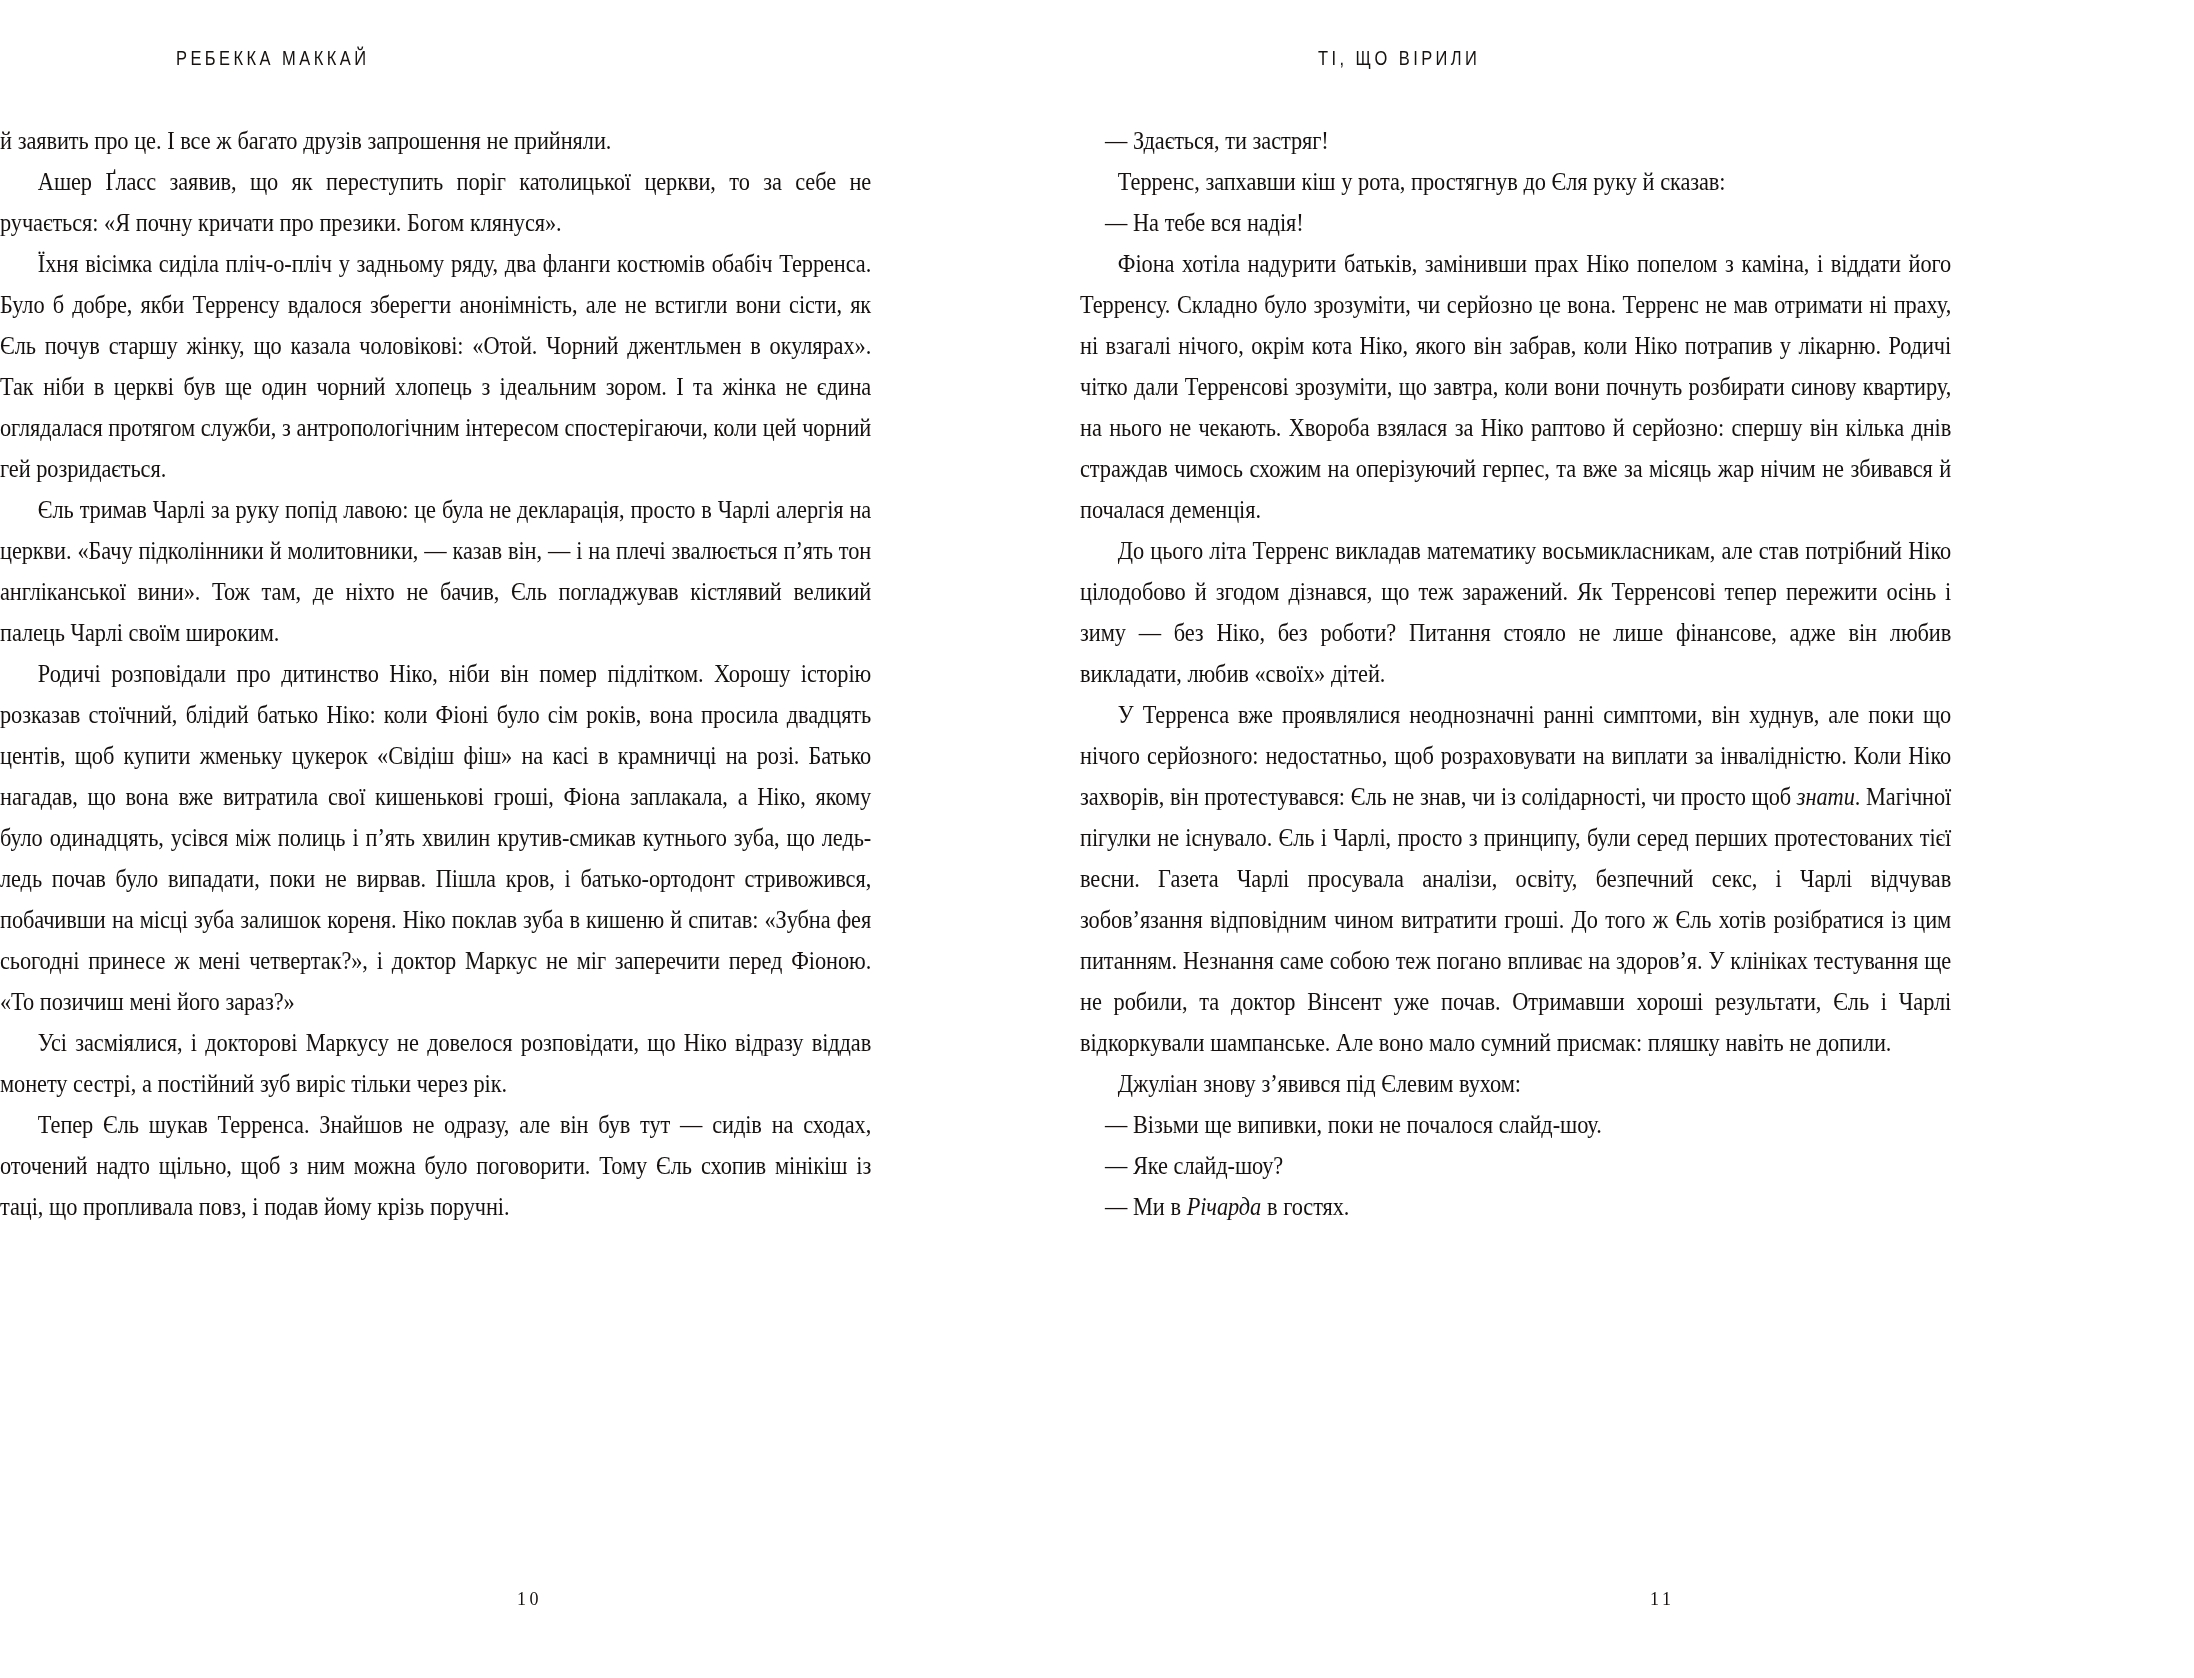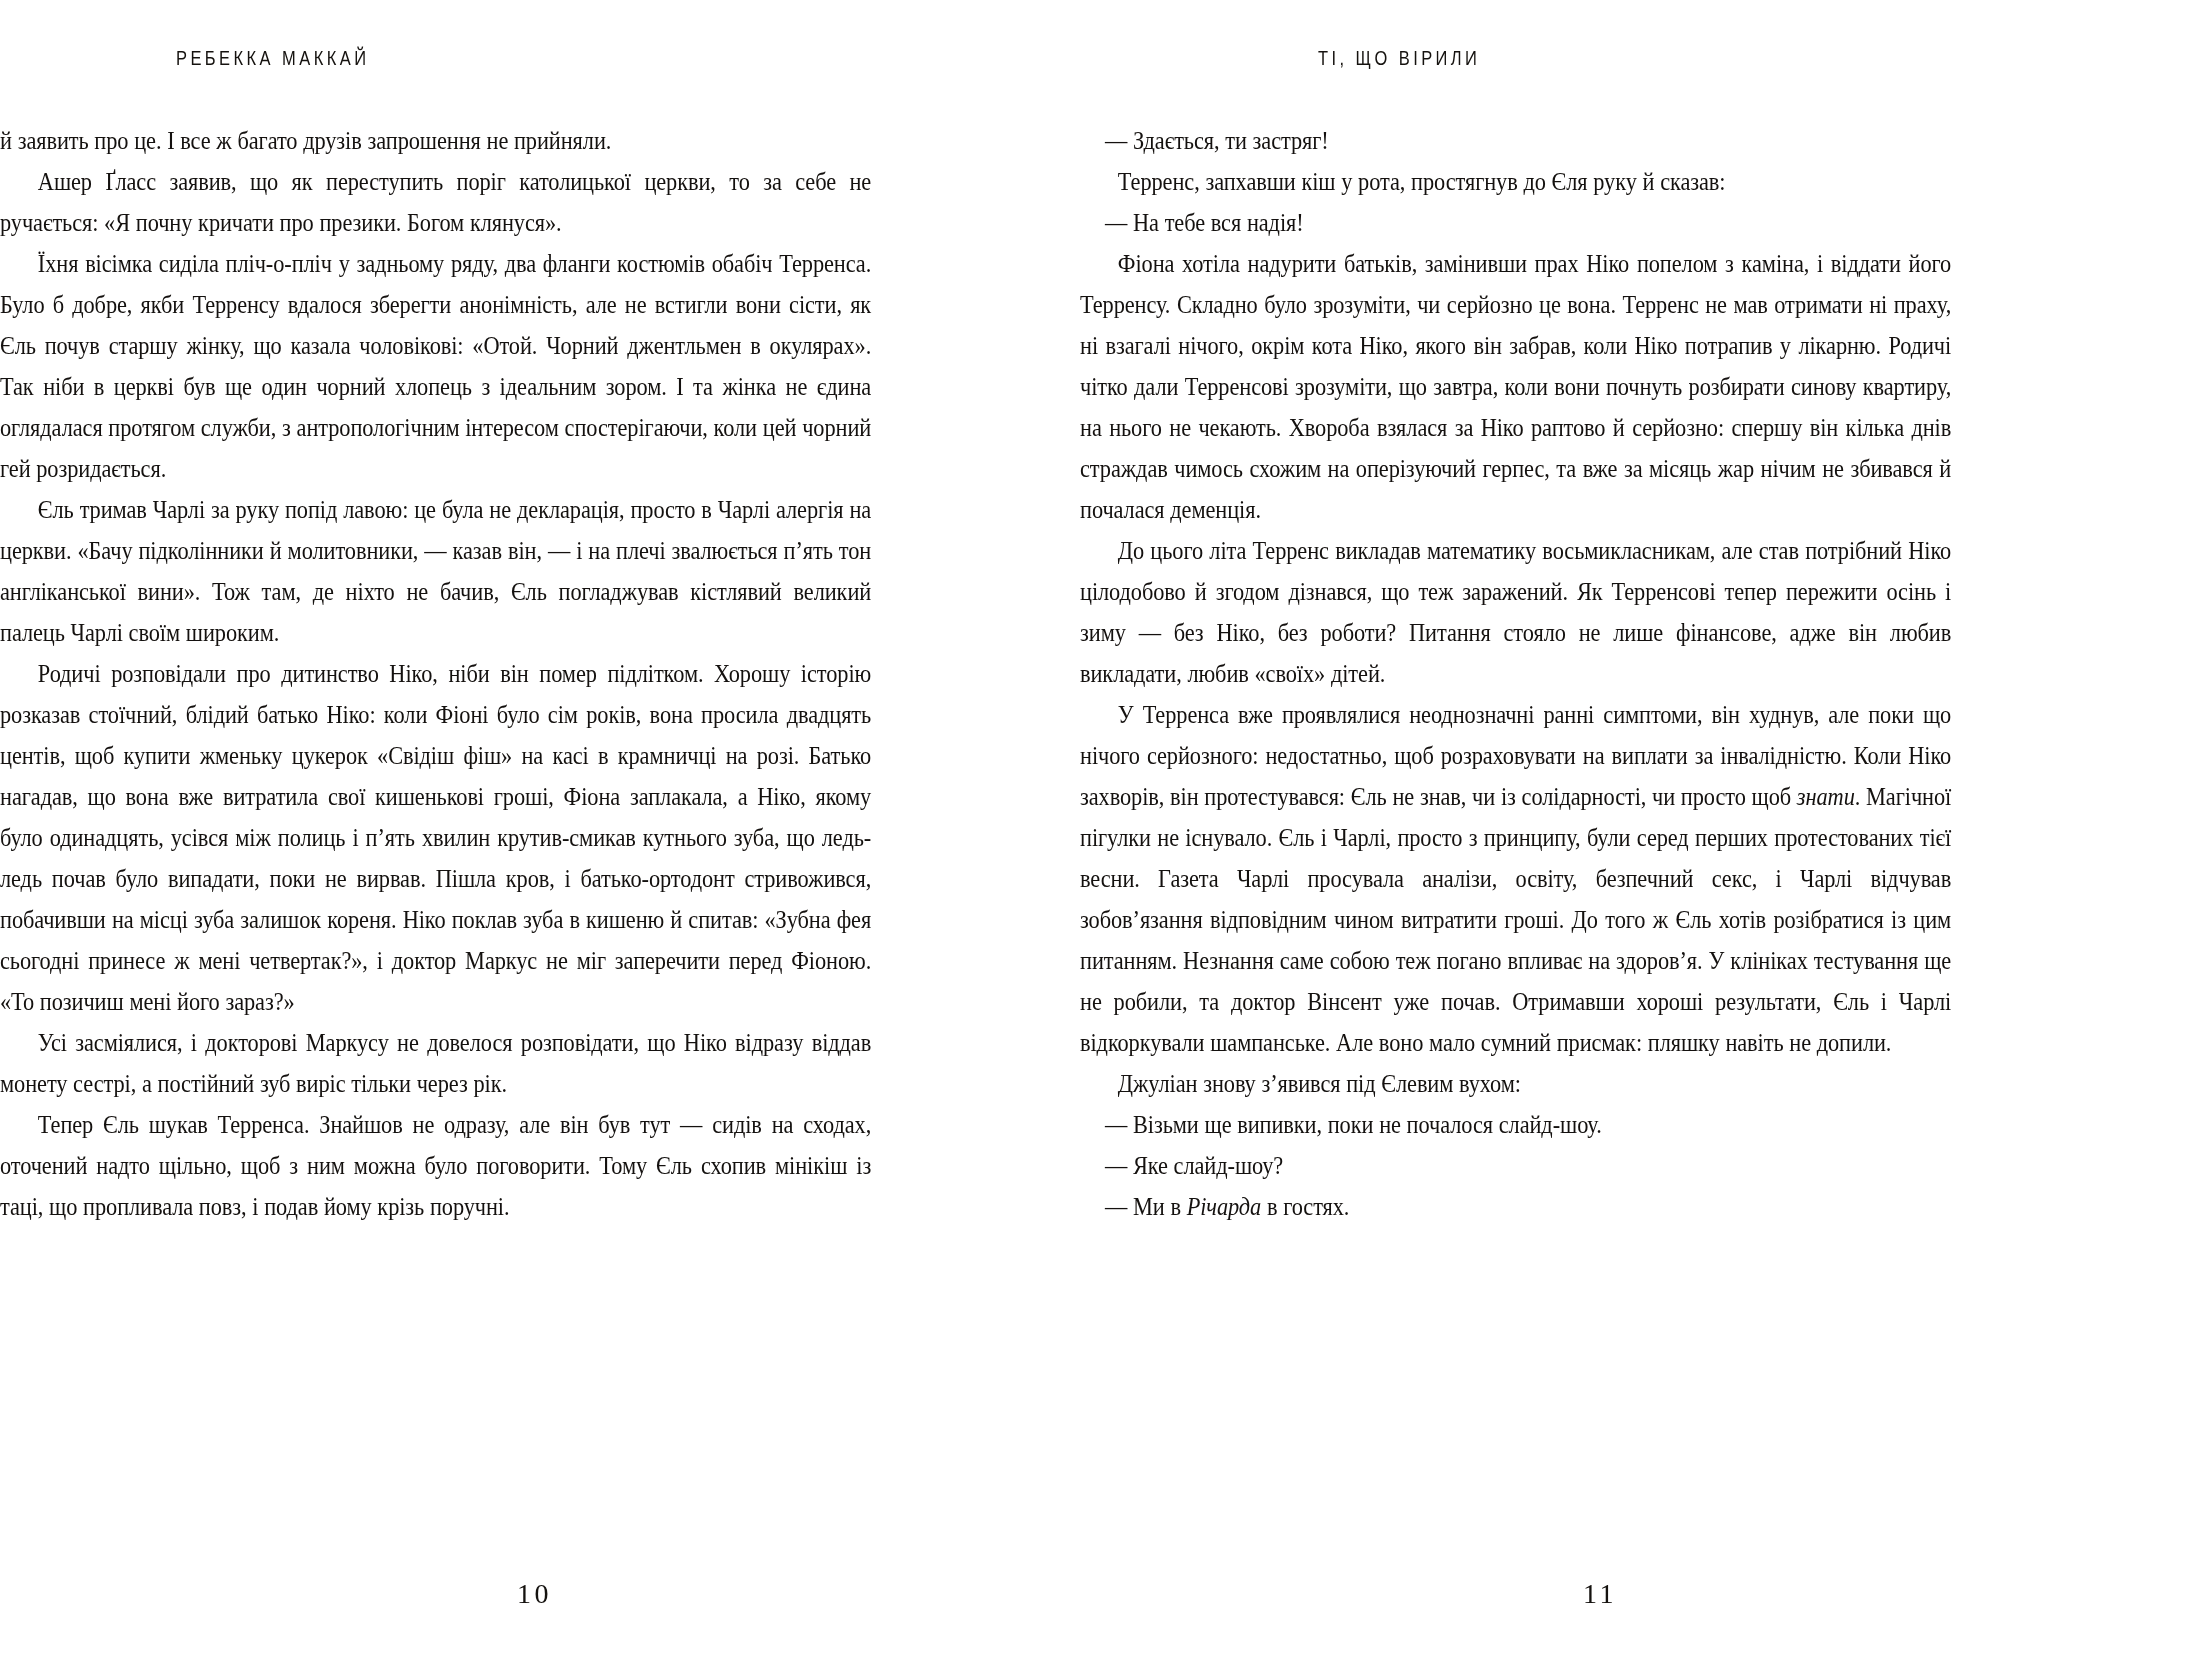--- a/index.html
+++ b/index.html
@@ -75,26 +75,26 @@
   .col p.no-indent { text-indent: 0; }
   .col p.dialogue  { text-indent: 29px; text-align: left; }
 
   em { font-style: italic; }
 
   
   .folio {
     position: absolute;
     bottom: 68px;
     font-family: "Liberation Serif", "DejaVu Serif", serif;
-    font-size: 28px;
+    font-size: 18px;
     letter-spacing: 3.6px;
     color: #15120f;
   }
   .folio.left  { left: 517px; }
-  .folio.right { left: 1583px; margin-top: 20px; }
+  .folio.right { left: 1650px; margin-top: 20px; }
 </style>
 </head>
 <body>
 
 <div class="page">
 
   <div class="running-head left">РЕБЕККА МАККАЙ</div>
 
   <div class="running-head right">ТІ, ЩО ВІРИЛИ</div>
 

